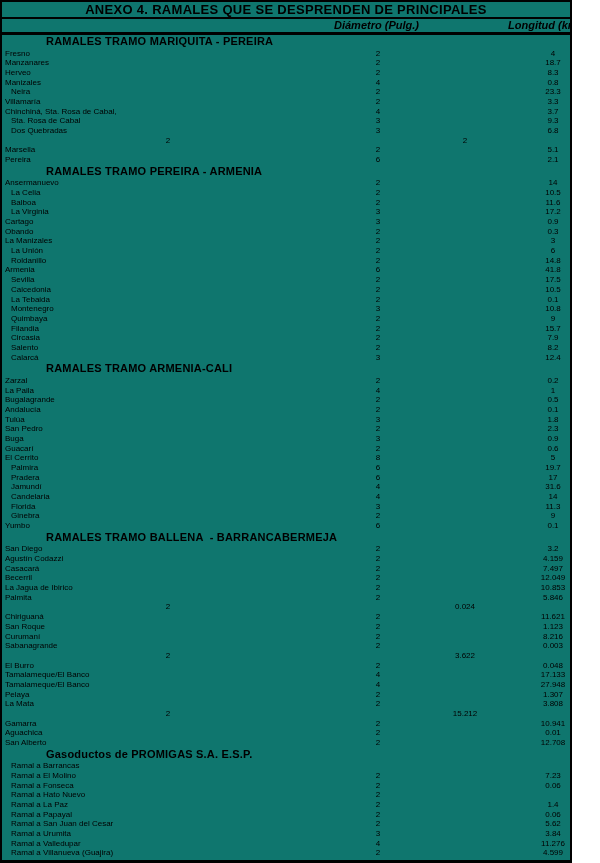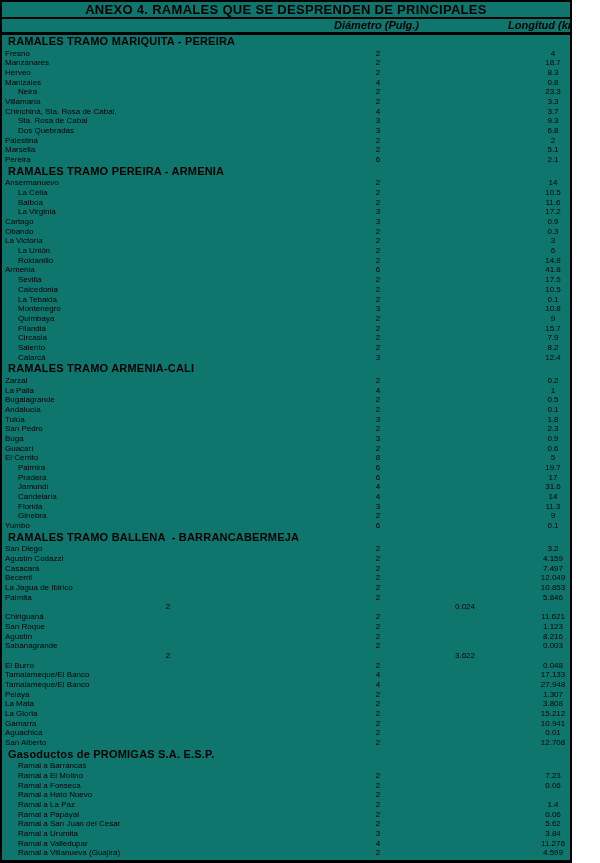--- a/index.html
+++ b/index.html
@@ -50,33 +50,34 @@
     overflow: visible;
   }
   .section-heading {
     height: 13.5px;
     line-height: 13.5px;
     font-size: 11px;
     font-weight: bold;
     padding-left: 6px;
     white-space: pre;
     letter-spacing: 0.2px;
+    margin-left: 38px;
   }
   .data-row {
     height: 9.7px;
     line-height: 9.7px;
     font-size: 8px;
   }
   .data-row .c-name {
     padding-left: 3px;
     white-space: pre;
     overflow: hidden;
   }
   .data-row .c-name.indent {
-    padding-left: 16px;
+    padding-left: 9px;
   }
   .data-row .c-diam,
   .data-row .c-len {
     text-align: center;
   }
 </style>
 </head>
 <body style="background: rgb(255, 255, 255);">
 
 <div class="doc" style="color: rgb(0, 0, 0);">
@@ -137,21 +138,20 @@
         <span class="c-gap"></span>
         <span class="c-len">9.3</span>
       </div>
       <div class="data-row grid-row">
         <span class="c-name indent">Dos Quebradas</span>
         <span class="c-diam">3</span>
         <span class="c-gap"></span>
         <span class="c-len">6.8</span>
       </div>
       <div class="data-row grid-row">
-        <span class="c-name">Palestina</span>
         <span class="c-diam">2</span>
         <span class="c-gap"></span>
         <span class="c-len">2</span>
       </div>
       <div class="data-row grid-row">
         <span class="c-name">Marsella</span>
         <span class="c-diam">2</span>
         <span class="c-gap"></span>
         <span class="c-len">5.1</span>
       </div>
@@ -192,21 +192,21 @@
         <span class="c-gap"></span>
         <span class="c-len">0.9</span>
       </div>
       <div class="data-row grid-row">
         <span class="c-name">Obando</span>
         <span class="c-diam">2</span>
         <span class="c-gap"></span>
         <span class="c-len">0.3</span>
       </div>
       <div class="data-row grid-row">
-        <span class="c-name">La Victoria</span>
+        <span class="c-name">La Manizales</span>
         <span class="c-diam">2</span>
         <span class="c-gap"></span>
         <span class="c-len">3</span>
       </div>
       <div class="data-row grid-row">
         <span class="c-name indent">La Unión</span>
         <span class="c-diam">2</span>
         <span class="c-gap"></span>
         <span class="c-len">6</span>
       </div>
@@ -421,21 +421,21 @@
         <span class="c-gap"></span>
         <span class="c-len">11.621</span>
       </div>
       <div class="data-row grid-row">
         <span class="c-name">San Roque</span>
         <span class="c-diam">2</span>
         <span class="c-gap"></span>
         <span class="c-len">1.123</span>
       </div>
       <div class="data-row grid-row">
-        <span class="c-name">Agustín</span>
+        <span class="c-name">Curumaní</span>
         <span class="c-diam">2</span>
         <span class="c-gap"></span>
         <span class="c-len">8.216</span>
       </div>
       <div class="data-row grid-row">
         <span class="c-name">Sabanagrande</span>
         <span class="c-diam">2</span>
         <span class="c-gap"></span>
         <span class="c-len">0.003</span>
       </div>
@@ -468,21 +468,20 @@
         <span class="c-gap"></span>
         <span class="c-len">1.307</span>
       </div>
       <div class="data-row grid-row">
         <span class="c-name">La Mata</span>
         <span class="c-diam">2</span>
         <span class="c-gap"></span>
         <span class="c-len">3.808</span>
       </div>
       <div class="data-row grid-row">
-        <span class="c-name">La Gloria</span>
         <span class="c-diam">2</span>
         <span class="c-gap"></span>
         <span class="c-len">15.212</span>
       </div>
       <div class="data-row grid-row">
         <span class="c-name">Gamarra</span>
         <span class="c-diam">2</span>
         <span class="c-gap"></span>
         <span class="c-len">10.941</span>
       </div>

